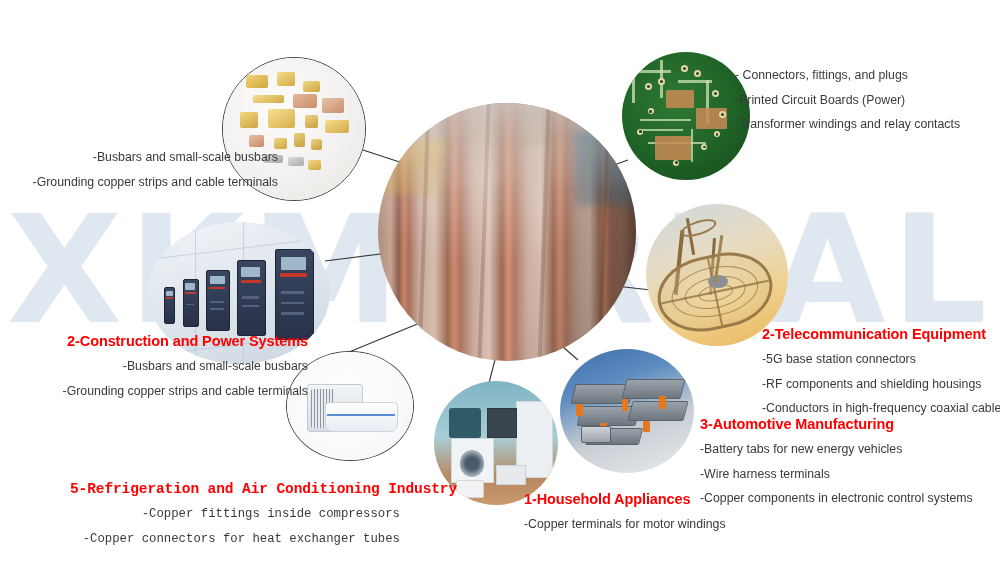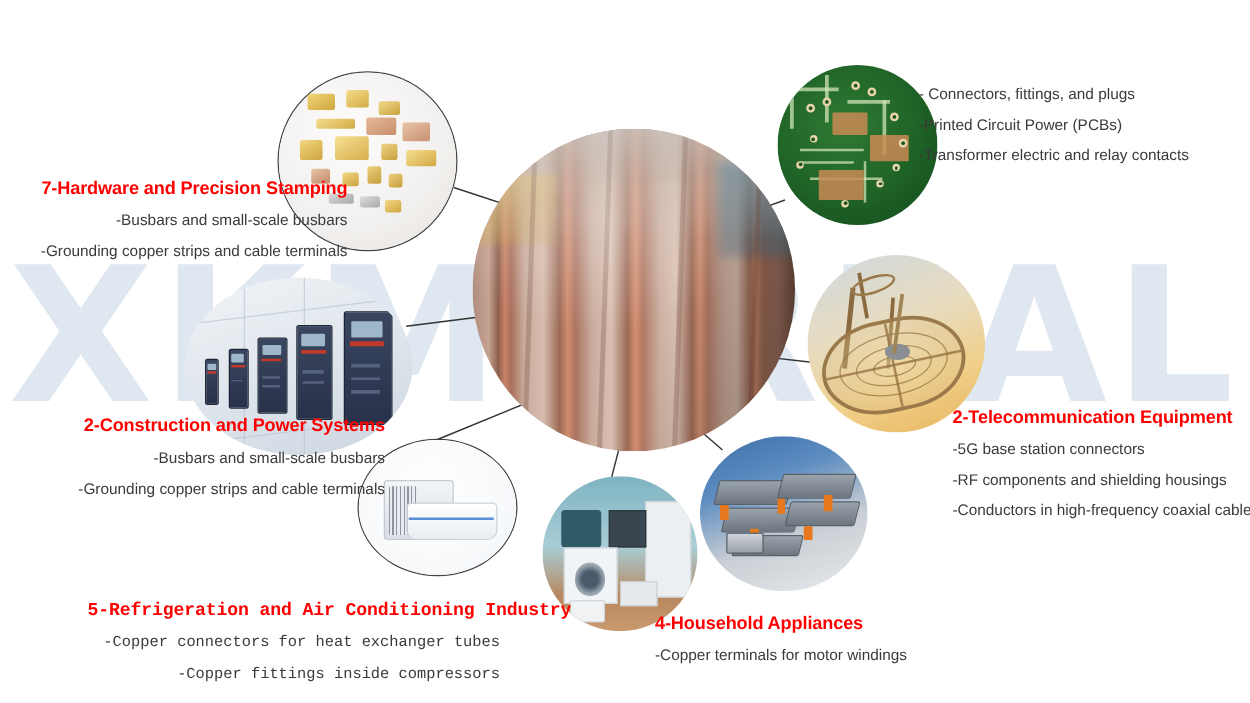--- a/index.html
+++ b/index.html
@@ -375,48 +375,53 @@
       <div class="mast" style="left:49%;top:0;width:2px;height:100%;background:rgba(150,115,65,.8);"></div>
       <div class="mast" style="left:0;top:49%;width:100%;height:2px;background:rgba(150,115,65,.8);"></div>
     </div>
     <div style="position:absolute;left:44%;top:50%;width:14%;height:9%;background:#8b8f93;border-radius:50%;"></div>
     <div class="mast" style="left:50%;top:22%;width:3px;height:34%;background:#a08656;transform:rotate(8deg);"></div>
     <div style="position:absolute;left:24%;top:12%;width:26%;height:10%;border:2px solid #9a7a4a;border-radius:50%;transform:rotate(-18deg);"></div>
   </div>
 
   <div class="block" id="b1">
     <div class="li">- Connectors, fittings, and plugs</div>
-    <div class="li">-Printed Circuit Power (PCBs)</div>
-    <div class="li">-Transformer electric and relay contacts</div>
+    <div class="li">-Printed Circuit Boards (Power)</div>
+    <div class="li">-Transformer windings and relay contacts</div>
   </div>
 
   <div class="block" id="b2">
     <div class="hd">2-Telecommunication Equipment</div>
     <div class="li">-5G base station connectors</div>
     <div class="li">-RF components and shielding housings</div>
     <div class="li">-Conductors in high-frequency coaxial cables</div>
   </div>
 
+  <div class="block" id="b3">
+    <div class="hd">3-Automotive Manufacturing</div>
+    <div class="li">-Battery tabs for new energy vehicles</div>
+    <div class="li">-Wire harness terminals</div>
+    <div class="li">-Copper components in electronic control systems</div>
+  </div>
 
   <div class="block" id="b4">
-    <div class="hd">4-Household Appliances</div>
+    <div class="hd">1-Household Appliances</div>
     <div class="li">-Copper terminals for motor windings</div>
   </div>
 
   <div class="block ralign" id="b5">
     <div class="hd">5-Refrigeration and Air Conditioning Industry</div>
+    <div class="li">-Copper fittings inside compressors</div>
     <div class="li">-Copper connectors for heat exchanger tubes</div>
-    <div class="li">-Copper fittings inside compressors</div>
   </div>
 
   <div class="block ralign" id="b6">
     <div class="hd">2-Construction and Power Systems</div>
     <div class="li">-Busbars and small-scale busbars</div>
     <div class="li">-Grounding copper strips and cable terminals</div>
   </div>
 
   <div class="block ralign" id="b7">
-    <div class="hd">7-Hardware and Precision Stamping</div>
     <div class="li">-Busbars and small-scale busbars</div>
     <div class="li">-Grounding copper strips and cable terminals</div>
   </div>
 
 </div>
 
 </body></html>

